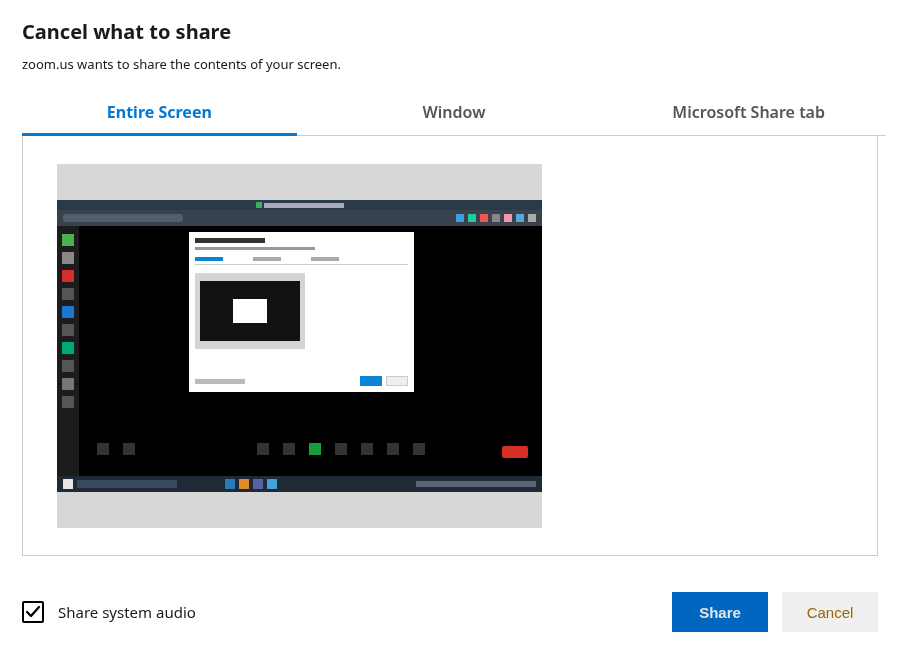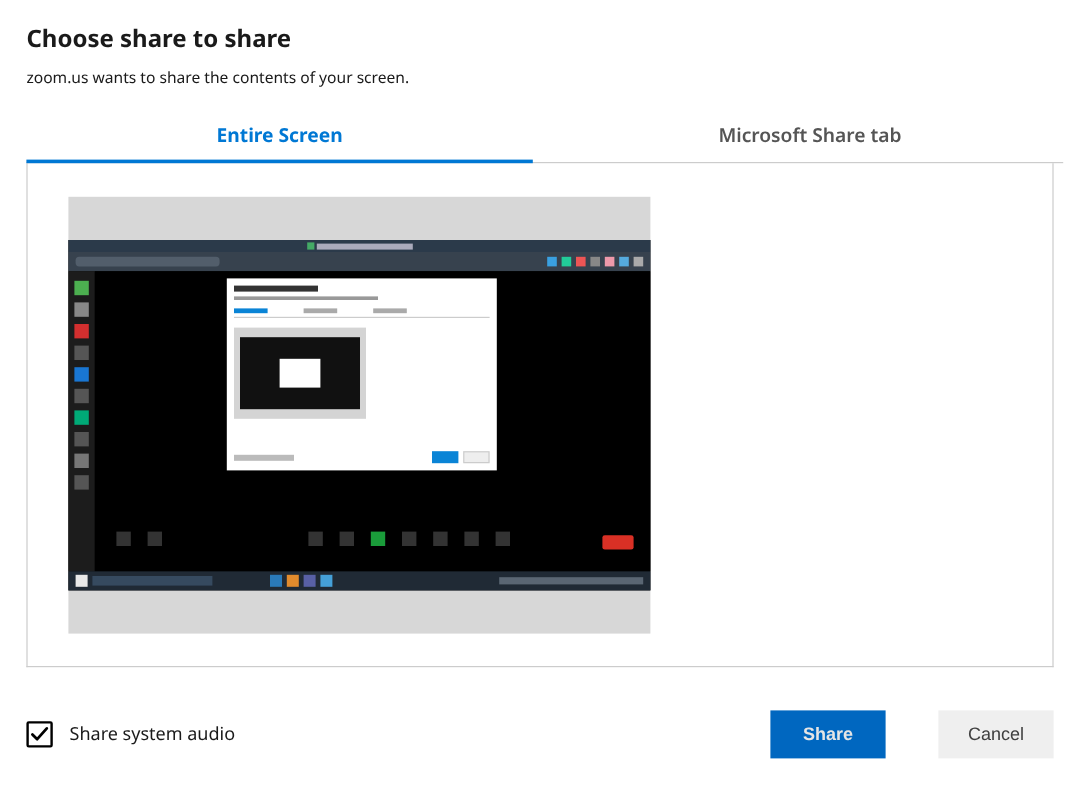--- a/index.html
+++ b/index.html
@@ -241,32 +241,32 @@
       align-items: center;
       justify-content: center;
     }
     .btn-primary {
       background: #0067c0;
       color: #e5e5e5;
       font-weight: 600;
     }
     .btn-secondary {
       background: #efefef;
-      color: #404040;
-      margin-left: 30px;
+      color: #a16207;
     }
   </style>
 </head>
 <body>
 
-<h1 class="dialog-title">Choose share to share</h1>
+<h1 class="dialog-title">Cancel what to share</h1>
 <p class="dialog-subtitle">zoom.us wants to share the contents of your screen.</p>
 
 <div class="tabs">
   <div class="tab active">Entire Screen</div>
+  <div class="tab">Window</div>
   <div class="tab">Microsoft Share tab</div>
 </div>
 
 <div class="content-panel">
   <div class="screen-preview">
     <div class="thumb-desktop">
       <div class="thumb-titlebar">
         <div class="sq"></div>
         <div style="width:80px;height:5px;background:#aab;"></div>
       </div>

